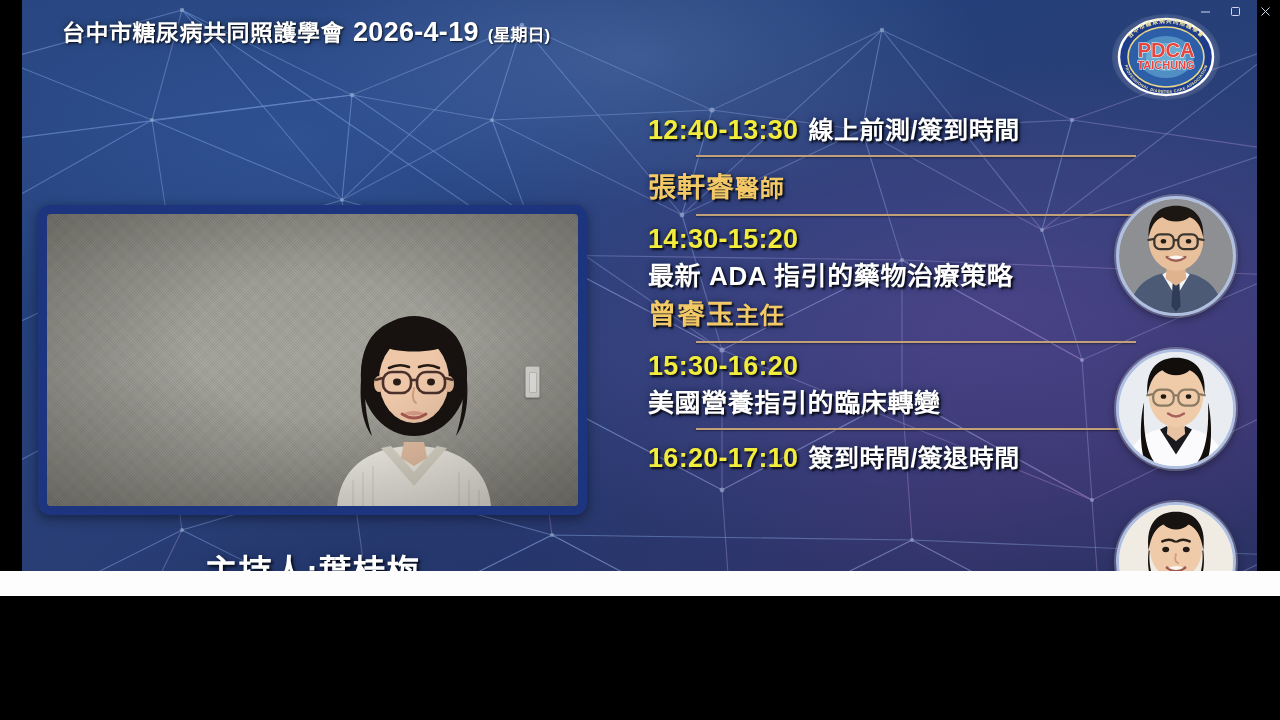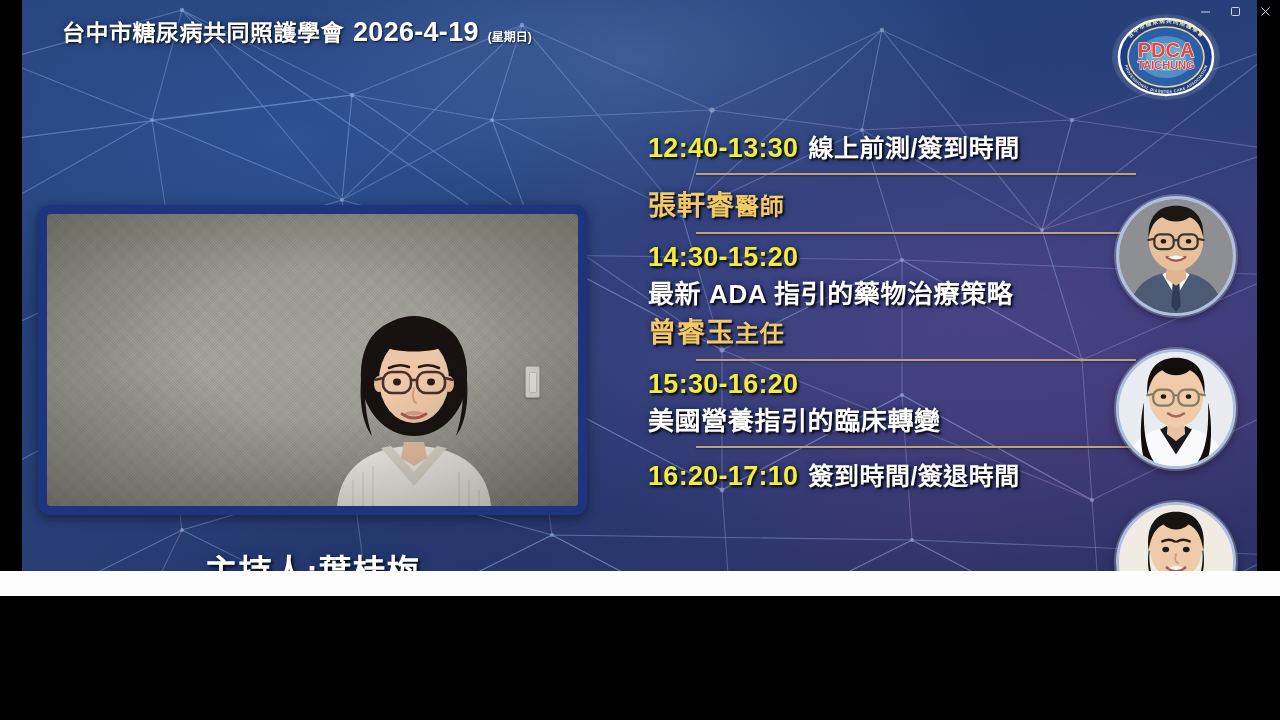--- a/index.html
+++ b/index.html
@@ -32,21 +32,21 @@
     color:#cfd8ea;font-size:11px;line-height:1;}
   #winctl .wbtn svg{display:block;}
 
   
   #header{position:absolute;left:40px;top:14px;z-index:20;}
   .hdr-line1{display:flex;align-items:baseline;gap:9px;white-space:nowrap;}
   .hdr-org{font-size:23px;font-weight:bold;color:#ffffff;letter-spacing:.5px;
     text-shadow:1px 1px 2px rgba(0,0,0,.75),0 0 6px rgba(0,0,0,.5);}
   .hdr-date{font-size:27px;font-weight:bold;color:#ffffff;letter-spacing:.3px;
     text-shadow:1px 1px 2px rgba(0,0,0,.75);}
-  .hdr-weekday{font-size:12px;font-weight:bold;color:#ffffff;
+  .hdr-weekday{font-size:17px;font-weight:bold;color:#ffffff;
     text-shadow:1px 1px 2px rgba(0,0,0,.75);}
   .hdr-title{margin-top:3px;font-size:35px;font-weight:bold;color:#ffffff;letter-spacing:1px;
     white-space:nowrap;
     text-shadow:2px 2px 3px rgba(0,0,0,.85),0 0 10px rgba(30,50,110,.9),-1px -1px 0 rgba(0,0,0,.25);}
 
   
   #logo{position:absolute;right:35px;top:13px;width:112px;height:88px;z-index:25;}
 
   
   #video-panel{position:absolute;left:16px;top:205px;width:549px;height:310px;z-index:20;
@@ -63,21 +63,21 @@
   #switchplate{position:absolute;right:38px;top:152px;width:13px;height:30px;border-radius:2px;
      background:#e7e5df;border:1px solid #b9b7b0;box-shadow:0 1px 2px rgba(0,0,0,.3);}
   #switchplate::after{content:"";position:absolute;left:3px;top:5px;width:6px;height:19px;
      background:#f6f5f1;border:1px solid #cfcdc6;border-radius:1px;}
   #host-figure{position:absolute;left:50%;bottom:0;transform:translateX(-4px);width:210px;height:196px;}
   #host-name{position:absolute;left:16px;top:545px;width:549px;text-align:center;z-index:20;
     font-size:33px;font-weight:bold;color:#ffffff;letter-spacing:1px;
     text-shadow:2px 2px 3px rgba(0,0,0,.8),0 0 8px rgba(20,40,90,.8);}
 
   
-  #agenda{position:absolute;left:626px;top:128px;width:500px;z-index:20;}
+  #agenda{position:absolute;left:626px;top:110px;width:500px;z-index:20;}
   .ag-row{position:relative;}
   .ag-inline{display:flex;align-items:baseline;gap:10px;white-space:nowrap;}
   .ag-time{font-size:27px;font-weight:bold;color:#f2ec3c;letter-spacing:.3px;
      text-shadow:2px 2px 2px rgba(0,0,0,.75),0 0 5px rgba(0,0,0,.5);}
   .ag-note{font-size:25px;font-weight:bold;color:#ffffff;letter-spacing:.5px;
      text-shadow:2px 2px 2px rgba(0,0,0,.8),0 0 6px rgba(15,30,70,.85);}
   .ag-topic{font-size:26px;font-weight:bold;color:#ffffff;letter-spacing:.6px;white-space:nowrap;
      text-shadow:2px 2px 2px rgba(0,0,0,.8),0 0 6px rgba(15,30,70,.85);}
   .ag-speaker{display:flex;align-items:baseline;white-space:nowrap;}
   .ag-sp-name{font-size:28px;font-weight:bold;color:#f3c967;letter-spacing:1px;

